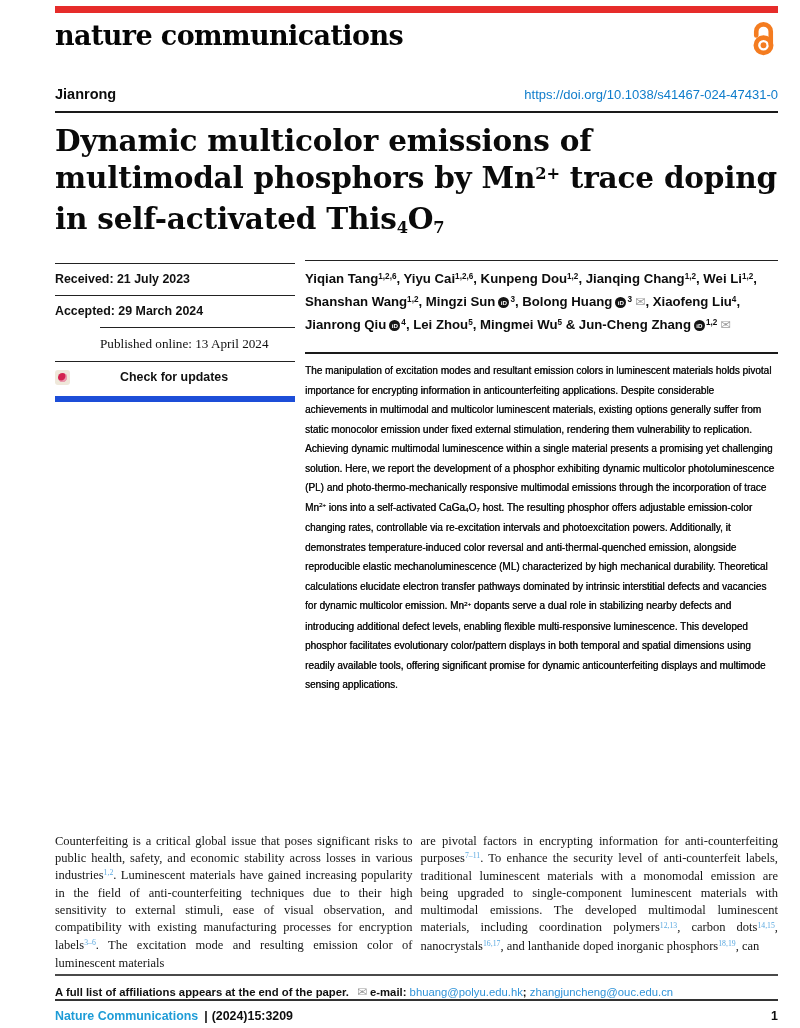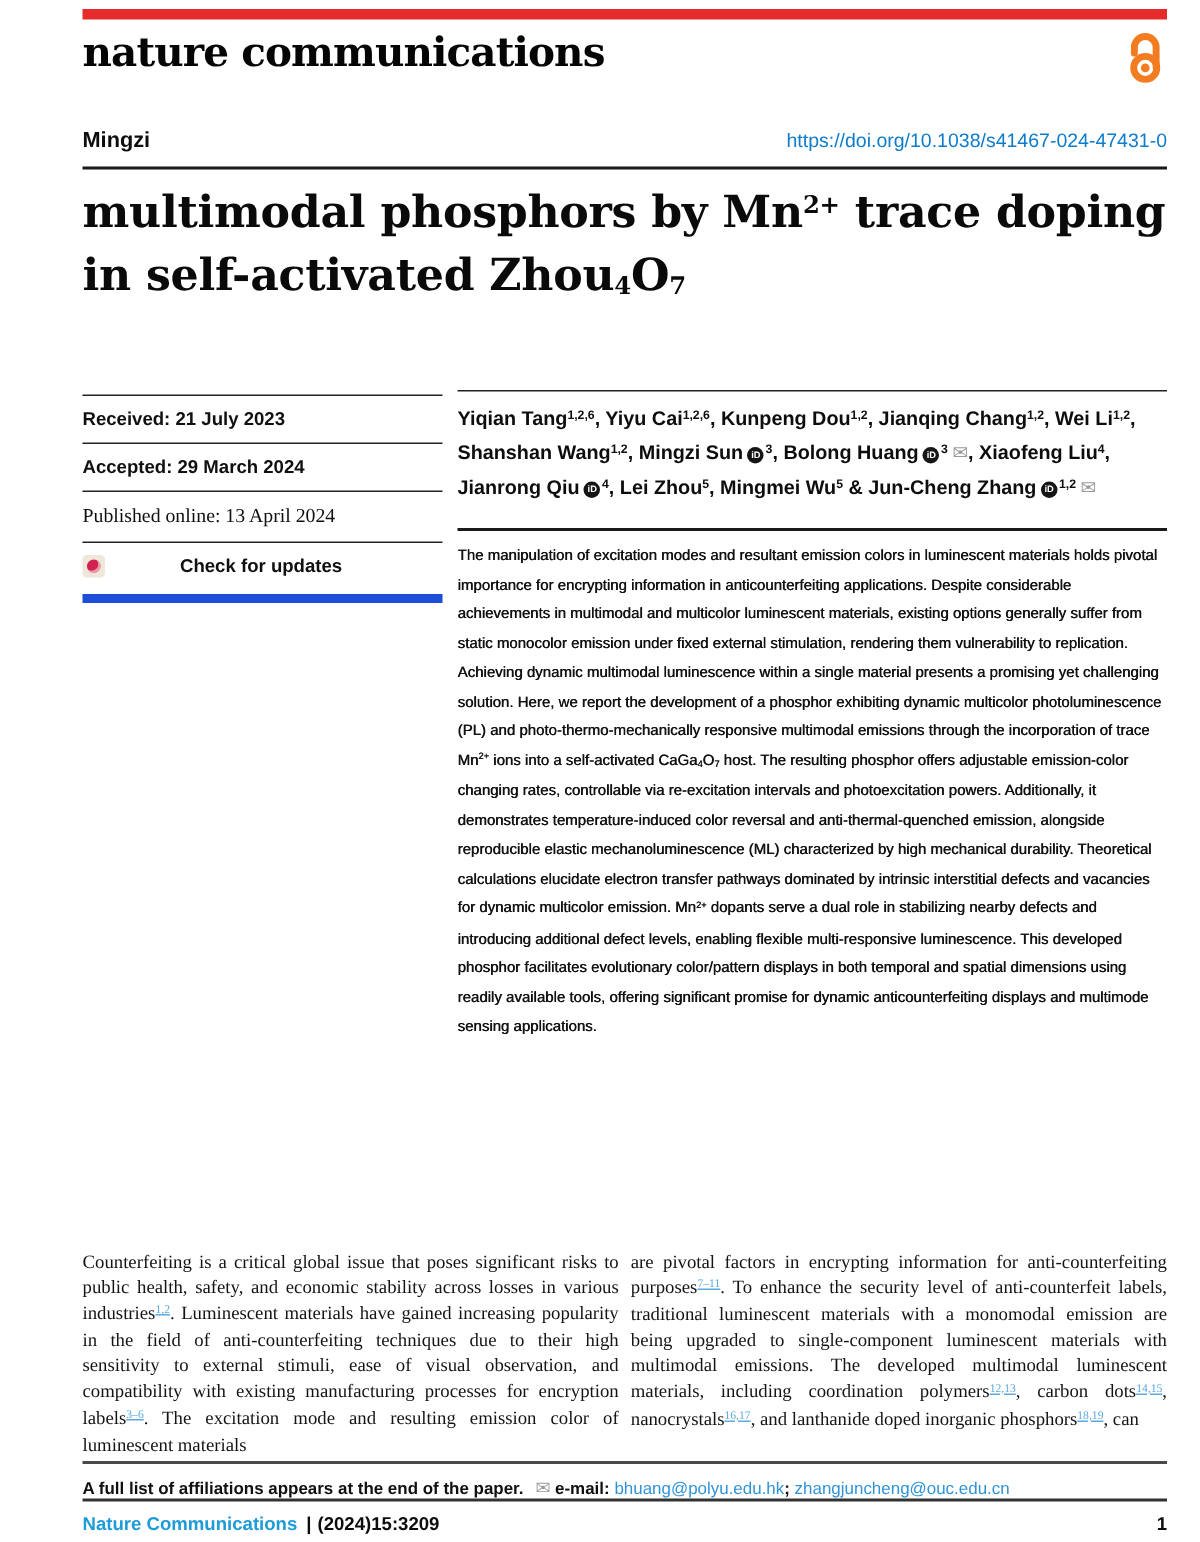--- a/index.html
+++ b/index.html
@@ -28,21 +28,21 @@
   
   h1 { margin-top:10px; font-family:"DejaVu Serif","Liberation Serif",serif;
        font-weight:700; font-size:29.5px; line-height:36.5px; letter-spacing:-0.2px; color:#0a0a0a; }
   h1 .tl { display:block; }
   h1 sup { font-size:55%; position:relative; top:-0.55em; vertical-align:baseline; }
   h1 sub { font-size:55%; position:relative; top:0.22em; vertical-align:baseline; }
 
   
   .meta-col { position:absolute; left:55px; top:263px; width:240px; }
   .meta-row { border-top:1.6px solid #222; padding:8px 0 9px; font-size:12.4px; font-weight:bold; color:#101010; }
-  .meta-row.serif { font-family:"Liberation Serif","DejaVu Serif",serif; font-weight:normal; font-size:13.2px; }
+  .meta-row.serif { font-family:"Liberation Serif","DejaVu Serif",serif; font-weight:normal; font-size:13.2px;margin-left:45px; }
   .meta-row.cfu { display:flex; align-items:flex-start; border-bottom:6px solid #1d4ed8; padding-bottom:11px; cursor:pointer;gap:44px; }
   .cfu-icon { width:15px; height:15px; border-radius:3px; background:#efe8da;
     display:inline-flex; align-items:center; justify-content:center; margin-right:6px; flex:0 0 auto; }
   .cfu-icon::before { content:''; width:9.5px; height:9.5px; border-radius:50%; background:#d2234f;
     box-shadow:inset -1.5px -1.5px 0 rgba(255,255,255,0.55); }
 
   
   .authors-col { position:absolute; left:305px; top:260px; width:473px;
     border-top:1.6px solid #222; padding-top:8px;
     font-weight:bold; font-size:13.2px; line-height:20.8px; color:#0d0d0d; }
@@ -53,21 +53,21 @@
     border-top:2px solid #1a1a1a; padding-top:7px; height:475px; overflow:hidden; }
   .abstract-text { font-size:10px; line-height:19.5px; color:#121212;
     text-shadow:0.3px 0 0 #121212; text-align:left; }
   .abstract-text sup { font-size:62%; position:relative; top:-0.5em; vertical-align:baseline; }
   .abstract-text sub { font-size:62%; position:relative; top:0.25em; vertical-align:baseline; }
 
   
   .body-cols { position:absolute; left:55px; top:833px; width:723px; display:flex; gap:8px; }
   .body-col { flex:1; font-family:"Liberation Serif","DejaVu Serif",serif;
     font-size:12.5px; line-height:17.1px; text-align:justify; color:#141414; }
-  .body-col sup.ref { color:#5ba9e0; font-size:62%; position:relative; top:-0.5em; vertical-align:baseline; cursor:pointer;text-decoration:underline; }
+  .body-col sup.ref { color:#5ba9e0; font-size:62%; position:relative; top:-0.5em; vertical-align:baseline; cursor:pointer; }
 
   
   .tok-icon.orcid { display:inline-block; width:11px; height:11px; background:#151515; color:#fff;
     border-radius:50%; font-size:6.2px; line-height:11.5px; text-align:center; font-weight:bold;
     font-family:"Liberation Sans",sans-serif; margin:0 1px 0 3px; position:relative; top:-1px; cursor:pointer; }
   .tok-icon.mail { color:#9a9a9a; font-size:12.5px; margin-left:3px; font-weight:normal; cursor:pointer; }
 
   
   .affil-row { position:absolute; left:55px; right:22px; top:962px; border-top:2px solid #4a4a4a;
     padding-top:9px; font-size:11.3px; font-weight:bold; color:#101010; white-space:nowrap;margin-top:12px; }
@@ -91,27 +91,28 @@
     <div class="logo-row">
       <div class="logo">nature communications</div>
       <svg class="oa-svg" width="29" height="38" viewBox="0 0 34 44">
         <path d="M25.5 30 V14.5 a8.5 8.5 0 0 0 -17 0 V19" fill="none" stroke="#f47c20" stroke-width="5.4" stroke-linecap="round"></path>
         <circle cx="17" cy="30.5" r="9" fill="none" stroke="#f47c20" stroke-width="5.4"></circle>
         <circle cx="17" cy="30.5" r="3.4" fill="#f47c20"></circle>
       </svg>
     </div>
 
     <div class="article-row">
-      <span class="article-label">Mingzi</span>
+      <span class="article-label">Jianrong</span>
       <a class="doi" href="#">https://doi.org/10.1038/s41467-024-47431-0</a>
     </div>
 
     <h1>
+      <span class="tl"><span>Dynamic multicolor emissions of</span></span>
       <span class="tl"><span>multimodal phosphors by Mn</span><sup>2+</sup><span> trace doping</span></span>
-      <span class="tl"><span>in self-activated Zhou</span><sub>4</sub><span>O</span><sub>7</sub></span>
+      <span class="tl"><span>in self-activated This</span><sub>4</sub><span>O</span><sub>7</sub></span>
     </h1>
   </div>
 
   <div class="meta-col">
     <div class="meta-row">Received: 21 July 2023</div>
     <div class="meta-row">Accepted: 29 March 2024</div>
     <div class="meta-row serif">Published online: 13 April 2024</div>
     <div class="meta-row cfu">
       <span class="cfu-icon"></span>
       <span>Check for updates</span>

